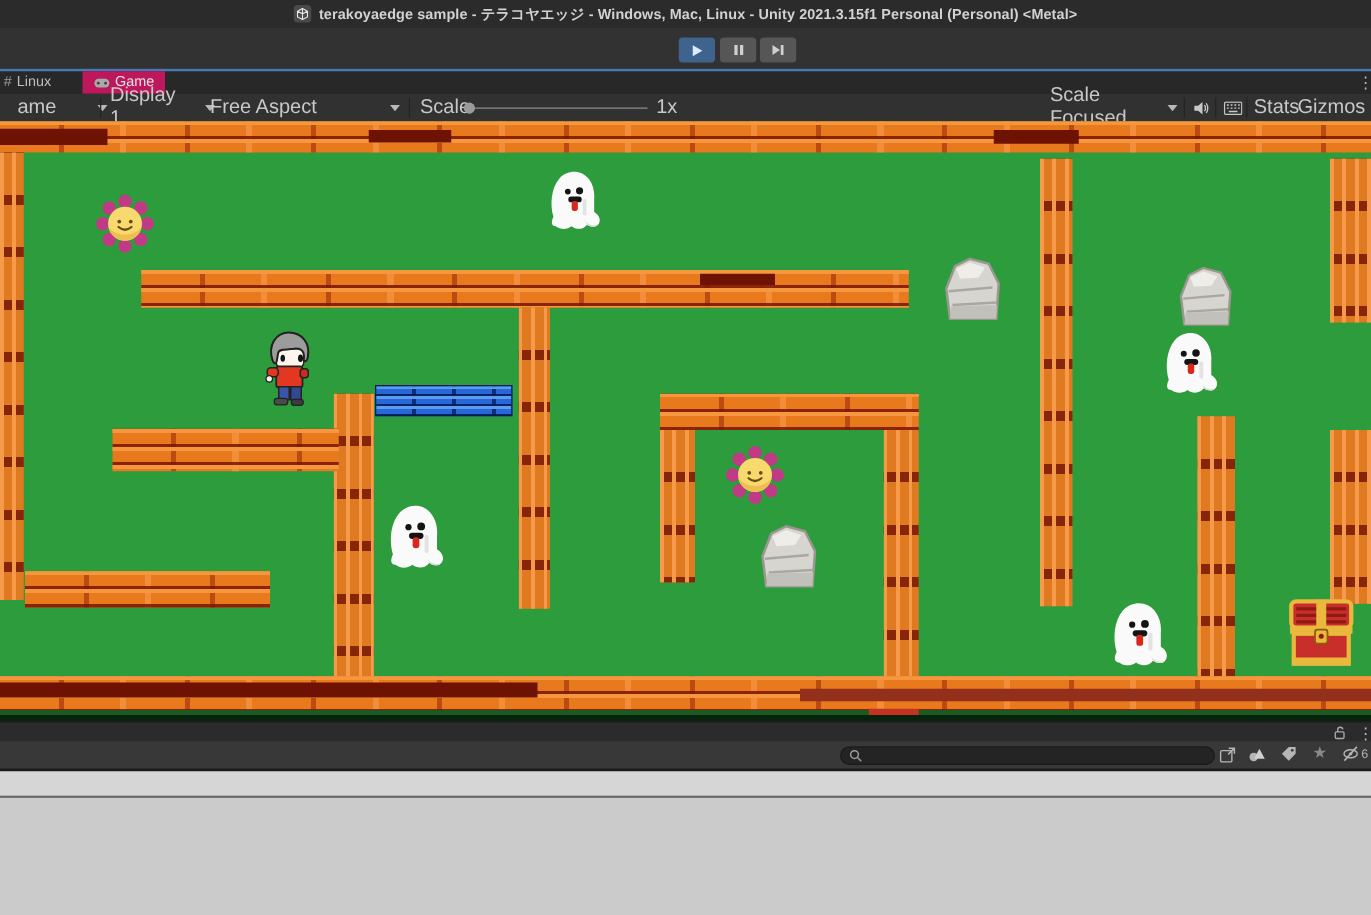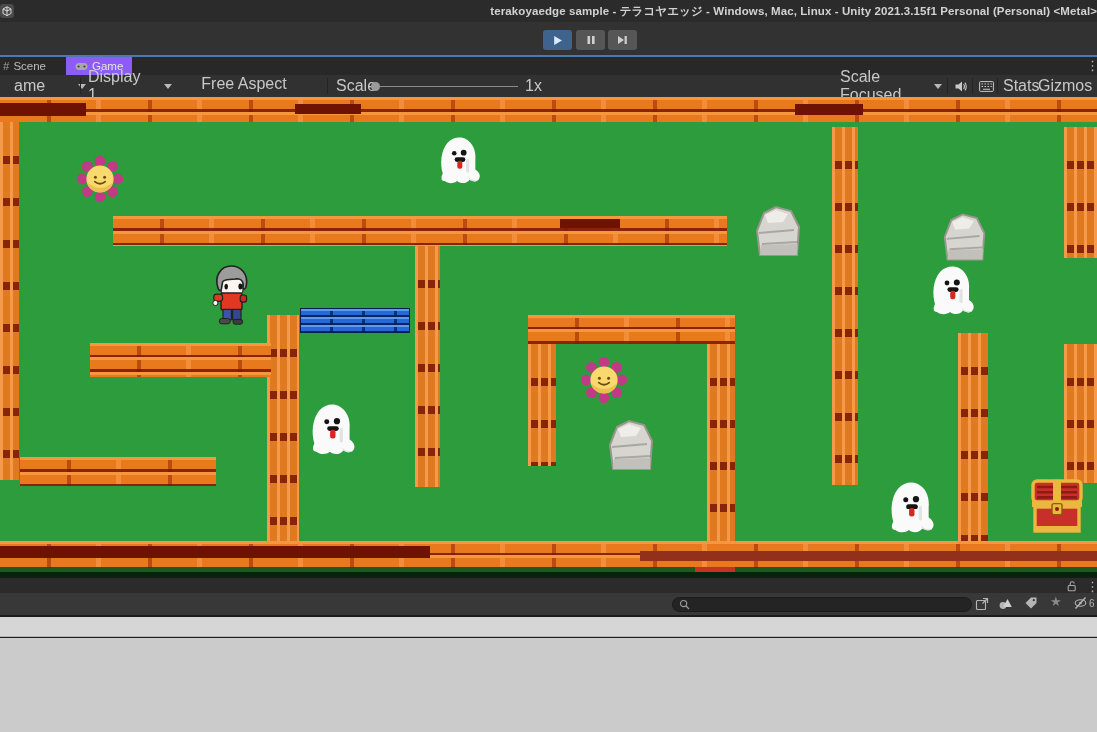--- a/index.html
+++ b/index.html
@@ -1,31 +1,31 @@
 <!DOCTYPE html>
 <html><head>
 <meta charset="utf-8">
 <style>
   html,body{margin:0;padding:0;background:#1e1e1e;}
   body{width:1097px;height:732px;position:relative;overflow:hidden;
        font-family:"Liberation Sans",sans-serif;color:#c8c8c8;-webkit-font-smoothing:antialiased;}
   .abs{position:absolute;}
   
   #title-bar{left:0;top:0;width:1097px;height:22px;background:#2b2b2b;border-bottom:1px solid #1f1f1f;
-             display:flex;align-items:center;justify-content:space-between;gap:6px;}
+             display:flex;align-items:center;justify-content:center;gap:6px;}
   #title-bar .t{font-size:11.5px;font-weight:bold;color:#d2d2d2;letter-spacing:.1px;}
   .proj-icon{width:14px;height:14px;background:#4a4a4a;border-radius:3px;display:flex;align-items:center;justify-content:center;}
   #main-toolbar{left:0;top:22px;width:1097px;height:33px;background:#323232;border-bottom:1px solid #1d1d1d;}
   .pbtn{position:absolute;top:30px;width:29px;height:20px;border-radius:3px;background:#565656;
         display:flex;align-items:center;justify-content:center;}
   .pbtn.active{background:#3e638c;}
   
   #tab-row{left:0;top:55px;width:1097px;height:20px;background:#282828;border-top:2px solid #4879b4;box-sizing:border-box;}
   .tab{position:absolute;top:0;height:18px;display:flex;align-items:center;gap:4px;padding:0 9px;font-size:11.5px;color:#bdbdbd;}
-  .tab.active{background:#8b5cf6;color:#e4e4e4;border-radius:0 0 0 0;}
+  .tab.active{background:#be185d;color:#e4e4e4;border-radius:0 0 0 0;}
   
   #game-toolbar{left:0;top:75px;width:1097px;height:22px;background:#313131;border-bottom:1px solid #222;
                 display:flex;align-items:center;font-size:11px;color:#c5c5c5;}
   .gt{position:absolute;top:75px;height:22px;display:flex;align-items:center;gap:5px;}
   .dda{width:0;height:0;border-left:4px solid transparent;border-right:4px solid transparent;border-top:5px solid #b8b8b8;}
   .vsep{position:absolute;top:78px;width:1px;height:16px;background:#242424;}
   .slider-track{width:146px;height:1px;background:#8a8a8a;position:relative;}
   .slider-knob{position:absolute;left:-1px;top:-4px;width:9px;height:9px;border-radius:50%;background:#9a9a9a;}
   
   #viewport{left:0;top:97px;width:1097px;height:480px;background:#2d9c3c;overflow:hidden;}
@@ -139,21 +139,21 @@
 <div class="pbtn" style="left:608px;">
   <svg width="11" height="10" viewBox="0 0 11 10">
       <path d="M1 1 L7 5 L1 9 Z" fill="#cfcfcf"></path>
       <rect x="7.6" y="1" width="2.2" height="8" fill="#cfcfcf"></rect>
     </svg>
 </div>
 
 <div class="abs" id="tab-row">
   <div class="tab" style="left:-6px;">
     <span style="color:#9a9a9a;">#</span>
-    <span>Scene</span>
+    <span>Linux</span>
   </div>
   <div class="tab active" style="left:66px;">
     <span class="ico">
       <svg width="13" height="9" viewBox="0 0 13 9">
           <rect x="0.5" y="1" width="12" height="7" rx="3.4" fill="#a8a8a8"></rect>
           <circle cx="3.6" cy="4.5" r="1.1" fill="#3f3f3f"></circle>
           <circle cx="9.4" cy="4.5" r="1.1" fill="#3f3f3f"></circle>
         </svg>
     </span>
     <span>Game</span>
@@ -164,21 +164,21 @@
 <div class="abs" id="game-toolbar"></div>
 <div class="gt" style="left:14px;width:72px;justify-content:space-between;">
   <span>ame</span>
     <span class="dda"></span>
 </div>
 <div class="vsep" style="left:80px;"></div>
 <div class="gt" style="left:88px;width:72px;justify-content:space-between;gap:24px;">
   <span>Display 1</span>
     <span class="dda"></span>
 </div>
-<div class="gt" style="left:168px;width:152px;justify-content:space-between;flex-direction:column;">
+<div class="gt" style="left:168px;width:152px;justify-content:space-between;">
   <span>Free Aspect</span>
     <span class="dda"></span>
 </div>
 <div class="vsep" style="left:327px;"></div>
 <div class="gt" style="left:336px;">
   <span>Scale</span>
 </div>
 <div class="gt" style="left:372px;">
   <div class="slider-track">
       <div class="slider-knob"></div>

